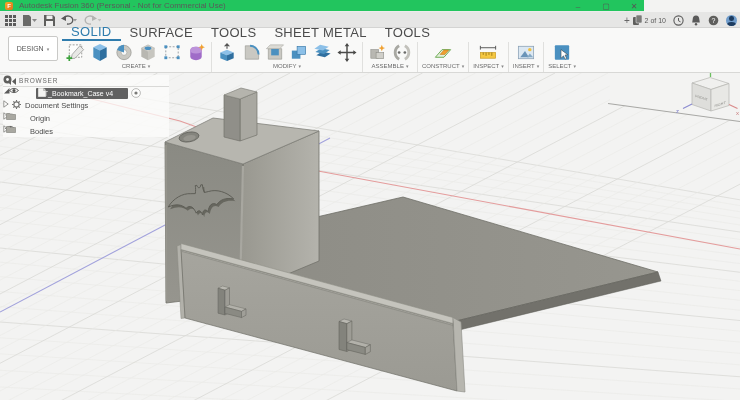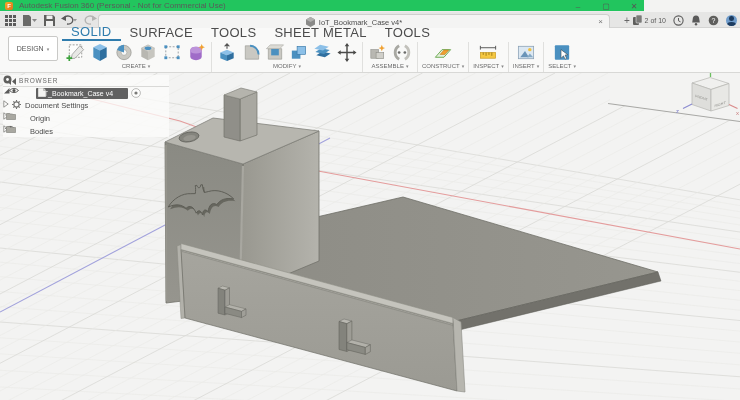--- a/index.html
+++ b/index.html
@@ -115,28 +115,20 @@
       </div>
       <div class="qa-btn">
         <svg width="17" height="11" viewBox="0 0 17 11">
             <path d="M11,4 A5,4 0 1 0 7,9" fill="none" stroke="#b4b4b2" stroke-width="1.4"></path>
             <path d="M13,4.5 L8,1.5 8,7 Z" fill="#b4b4b2" transform="translate(0,-1)"></path>
             <path d="M13.5,4 l2,2.5 2,-2.5 Z" fill="#c4c4c2"></path>
           </svg>
       </div>
     </div>
 
-    <div class="doc-tab">
-      <svg width="9" height="10" viewBox="0 0 9 10">
-          <path d="M4.5,0 L9,2.5 9,7.5 4.5,10 0,7.5 0,2.5 Z" fill="#8a8a88"></path>
-          <path d="M4.5,0 L9,2.5 4.5,5 0,2.5 Z" fill="#b0b0ae"></path>
-        </svg>
-      <span class="doc-tab-label">IoT_Bookmark_Case v4*</span>
-      <span class="doc-tab-close">×</span>
-    </div>
     <div class="new-tab-btn">+</div>
 
     <div class="right-cluster">
       <div class="doc-counter">
         <svg width="10" height="10" viewBox="0 0 10 10">
             <rect x="0" y="2" width="6" height="8" rx="1" fill="#5f5f5d"></rect>
             <rect x="3" y="0" width="6" height="8" rx="1" fill="#7a7a78" stroke="#e6e6e5" stroke-width="0.6"></rect>
           </svg>
         <span class="doc-counter-text">2 of 10</span>
       </div>

